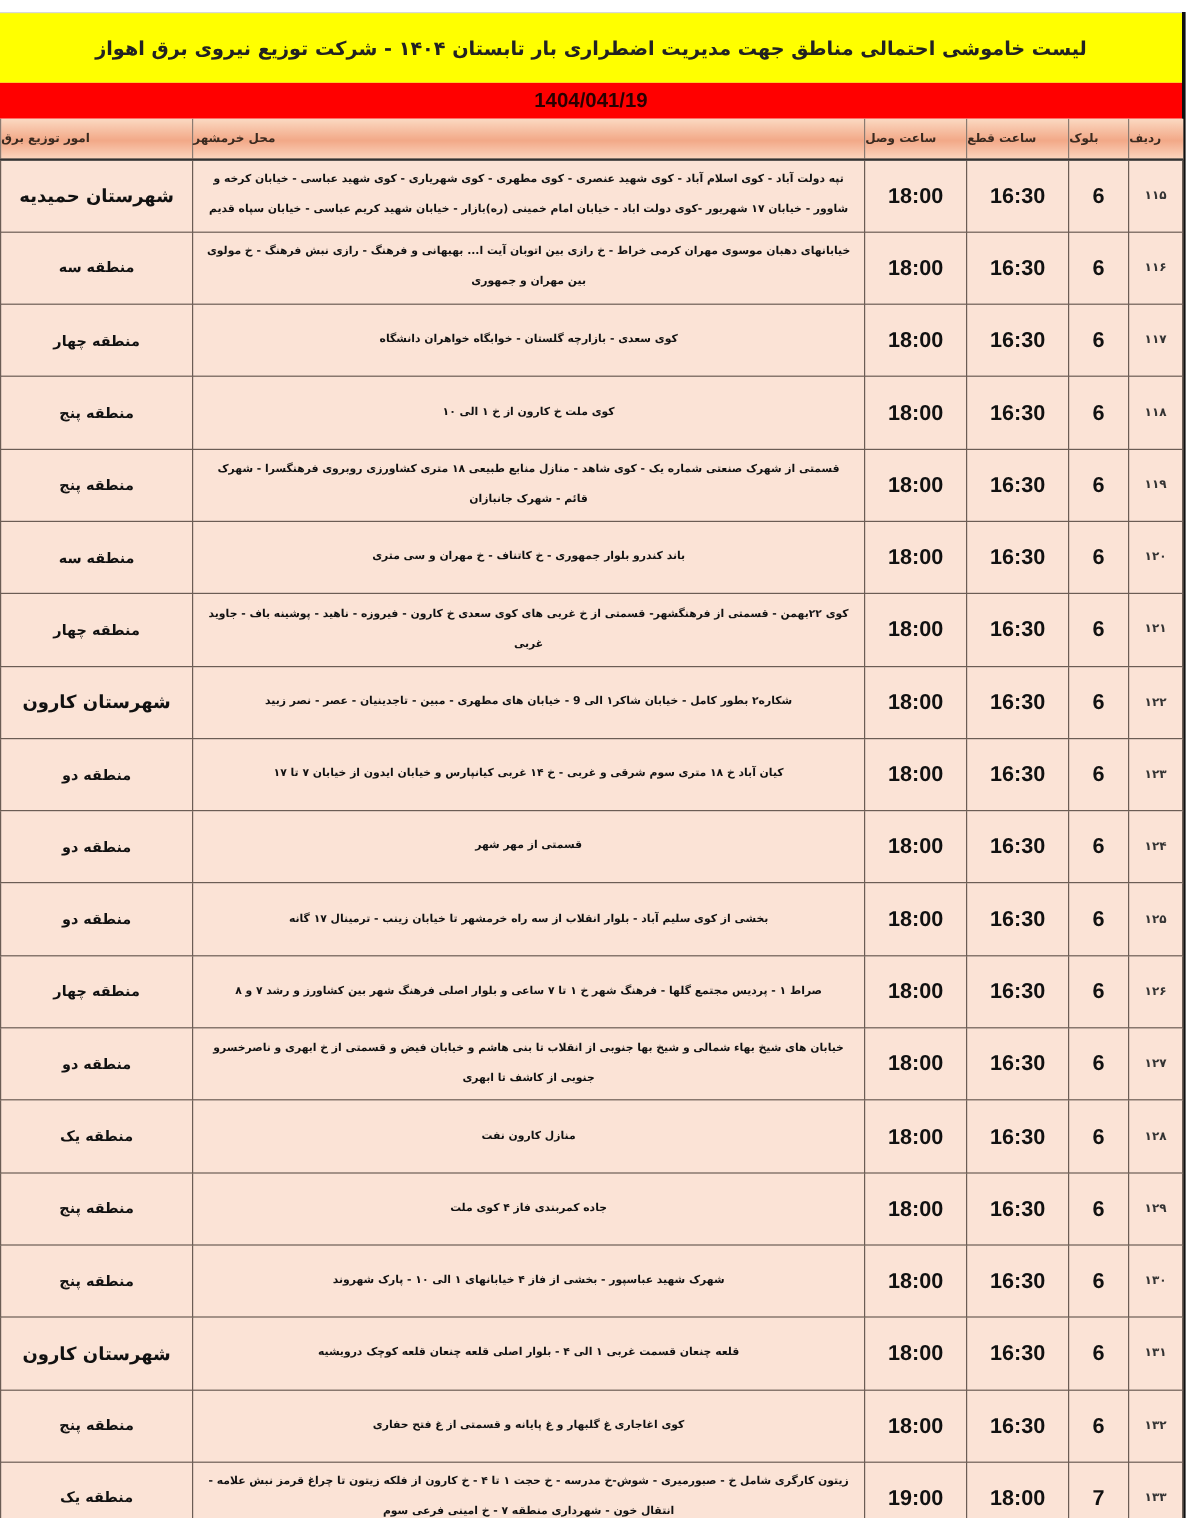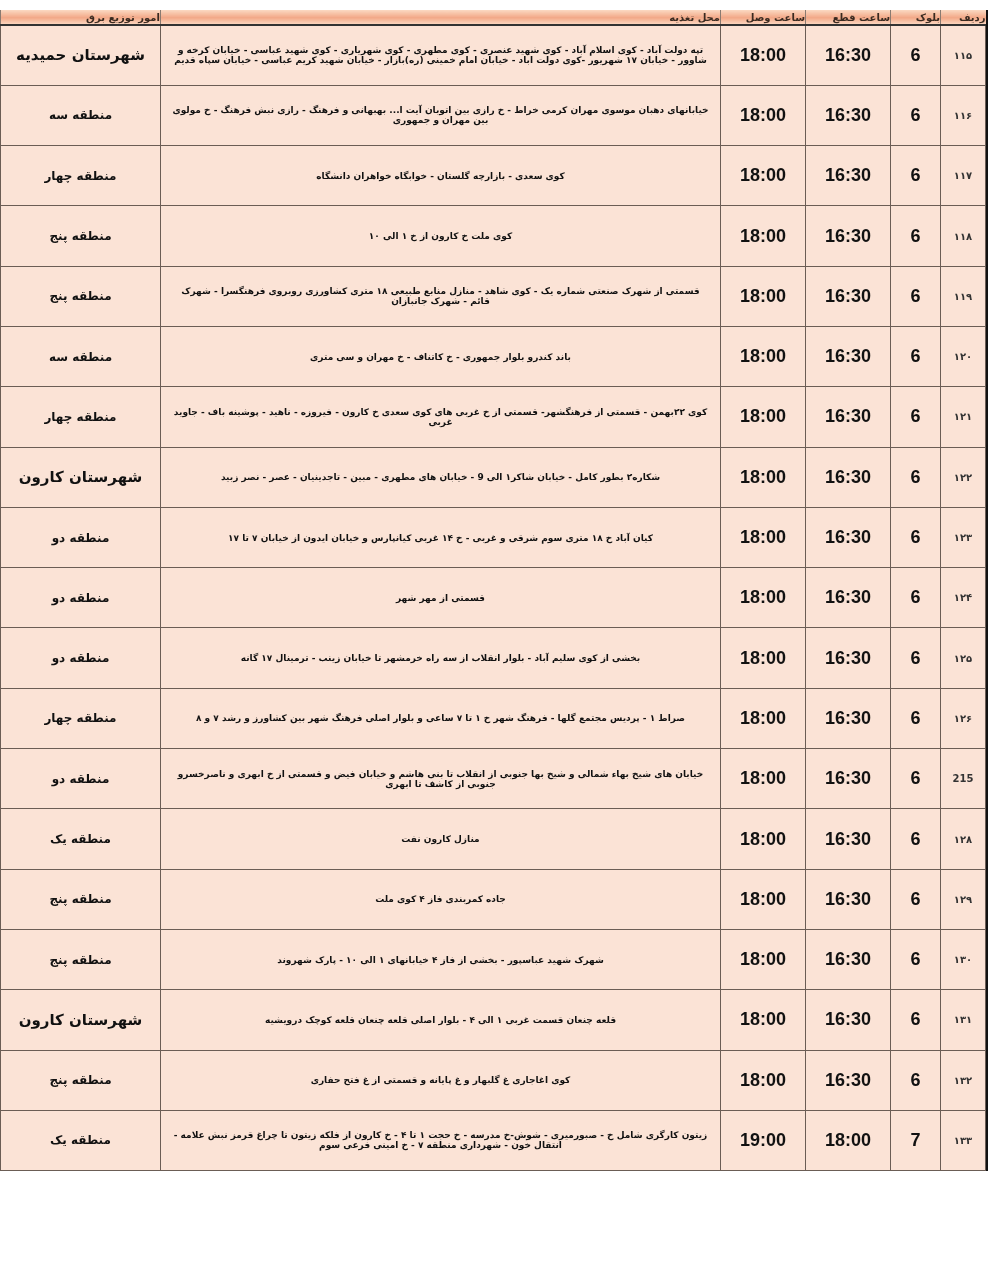--- a/index.html
+++ b/index.html
@@ -23,59 +23,65 @@
     display: flex; align-items: center; justify-content: center;
   }
   .date-bar span {
     font-family: "Liberation Sans", sans-serif; font-weight: bold; font-size: 17px; color: #2a0000;
   }
   table {
     width: 985px; border-collapse: collapse; table-layout: fixed; direction: rtl;
     background: #fbe3d6;
   }
   th {
-    height: 15px;
+    height: 34px;
     background: linear-gradient(to bottom, #fbd9c2 0%, #f2a887 55%, #fbd4bd 100%);
     font-family: "DejaVu Sans", sans-serif; font-size: 10px; font-weight: bold; color: #3a2a20;
     border-left: 1px solid #8a7a70; border-bottom: 2px solid #333;
-    text-align: right; vertical-align: middle;
+    text-align: left; vertical-align: middle;
   }
   td {
     height: 60.3px;
     border: 1px solid #6b5d55;
     text-align: center; vertical-align: middle;
     color: #111;
   }
   td.c-row { font-family: "DejaVu Sans", sans-serif; font-size: 10px; font-weight: bold; color: #333; margin-left: 16px; }
   td.c-block, td.c-cut, td.c-on { font-family: "Liberation Sans", sans-serif; font-size: 18px; font-weight: bold; text-align: center; }
-  td.c-loc { font-family: "DejaVu Sans", sans-serif; font-size: 9px; font-weight: bold; line-height: 10px; padding: 0 10px; }
+  td.c-loc { font-family: "DejaVu Sans", sans-serif; font-size: 9px; font-weight: bold; line-height: 25px; padding: 0 10px; }
   td.c-dist { font-family: "DejaVu Sans", sans-serif; font-size: 12px; font-weight: bold; }
   td.c-dist.big { font-size: 15px; }
   .bottom-space { position: absolute; left: 0; top: 1265px; width: 997px; height: 15px; background: #fff; }
 </style>
 </head>
 <body>
 
 <div class="sheet">
+  <div class="title-bar">
+    <span>لیست خاموشی احتمالی مناطق جهت مدیریت اضطراری بار تابستان ۱۴۰۴ - شرکت توزیع نیروی برق اهواز</span>
+  </div>
+  <div class="date-bar">
+    <span>1404/041/19</span>
+  </div>
   <table>
     <colgroup>
       <col style="width:45px">
       <col style="width:50px">
       <col style="width:85px">
       <col style="width:85px">
       <col style="width:560px">
       <col style="width:160px">
     </colgroup>
     <thead>
       <tr>
         <th>ردیف</th>
         <th>بلوک</th>
         <th>ساعت قطع</th>
         <th>ساعت وصل</th>
-        <th>محل تغذیه</th>
+        <th>محل خرمشهر</th>
         <th>امور توزیع برق</th>
       </tr>
     </thead>
     <tbody id="tbody">
         <tr>
           <td class="c-row">۱۱۵</td>
           <td class="c-block">6</td>
           <td class="c-cut">16:30</td>
           <td class="c-on">18:00</td>
           <td class="c-loc">تپه دولت آباد - کوی اسلام آباد - کوی شهید عنصری - کوی مطهری - کوی شهریاری - کوی شهید عباسی - خیابان کرخه و شاوور - خیابان ۱۷ شهریور -کوی دولت اباد - خیابان امام خمینی (ره)بازار - خیابان شهید کریم عباسی - خیابان سپاه قدیم</td>
@@ -163,21 +169,21 @@
         </tr>
         <tr>
           <td class="c-row">۱۲۶</td>
           <td class="c-block">6</td>
           <td class="c-cut">16:30</td>
           <td class="c-on">18:00</td>
           <td class="c-loc">صراط ۱ - پردیس مجتمع گلها - فرهنگ شهر خ ۱ تا ۷ ساعی و بلوار اصلی فرهنگ شهر بین کشاورز و رشد ۷ و ۸</td>
           <td class="c-dist">منطقه چهار</td>
         </tr>
         <tr>
-          <td class="c-row">215</td>
+          <td class="c-row">۱۲۷</td>
           <td class="c-block">6</td>
           <td class="c-cut">16:30</td>
           <td class="c-on">18:00</td>
           <td class="c-loc">خیابان های شیخ بهاء شمالی و شیخ بها جنوبی از انقلاب تا بنی هاشم و خیابان فیض و قسمتی از خ ابهری و ناصرخسرو جنوبی از کاشف تا ابهری</td>
           <td class="c-dist">منطقه دو</td>
         </tr>
         <tr>
           <td class="c-row">۱۲۸</td>
           <td class="c-block">6</td>
           <td class="c-cut">16:30</td>

